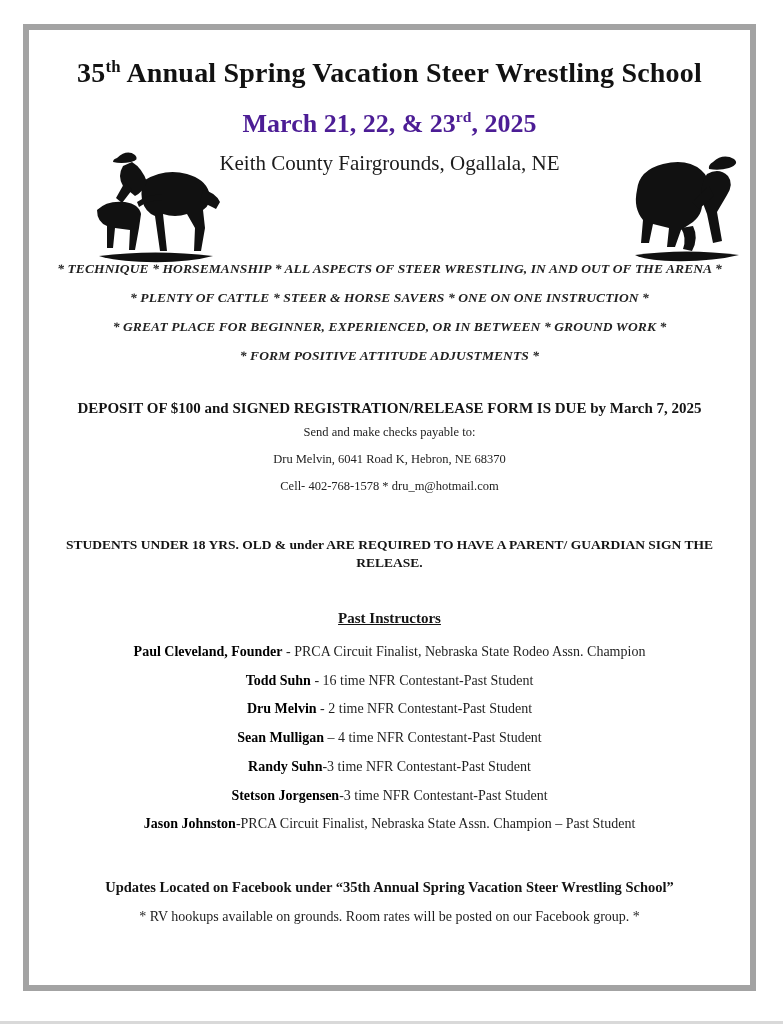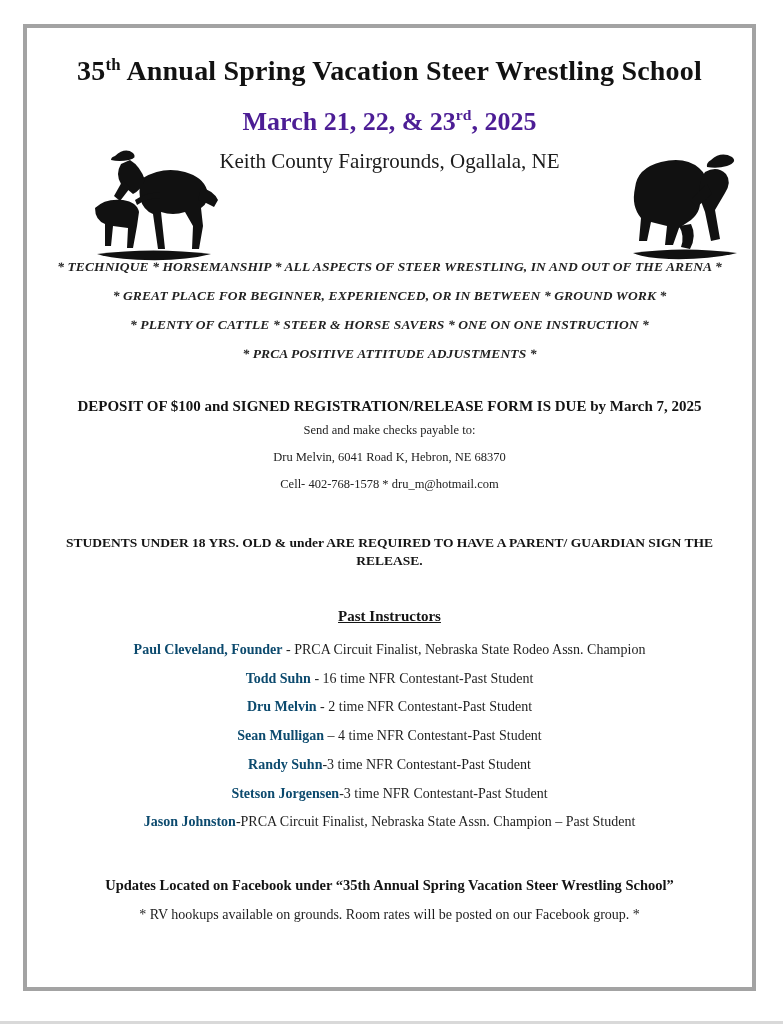--- a/index.html
+++ b/index.html
@@ -8,21 +8,21 @@
     width:783px;height:1024px;
     background:#ffffff;
     font-family:"Liberation Serif","DejaVu Serif",serif;
     color:#1c1c1c;
     overflow:hidden;
   }
   .frame{
     position:absolute;
     left:23px;top:24px;
     width:733px;height:967px;
-    border:4px solid #a3a3a3;
+    border:6px solid #a3a3a3;
     box-sizing:border-box;
     background:#fff;
     text-align:center;
   }
   .page-edge{
     position:absolute;left:0;bottom:0;width:783px;height:3px;background:#d9d9d9;
   }
   h1.title{
     margin:27px 10px 0 10px;
     font-size:28px;line-height:32px;
@@ -59,21 +59,21 @@
     margin:36px 28px 0 28px;
     font-size:13.5px;line-height:18px;font-weight:bold;color:#141414;
   }
   .instructors{margin-top:38px;}
   .instructors-heading{
     font-size:15px;line-height:17px;font-weight:bold;
     text-decoration:underline;color:#141414;
   }
   .instructor-list{margin-top:11px;}
   .instructor-row{font-size:14px;line-height:28.7px;color:#1e1e1e;}
-  .instructor-name{font-weight:bold;color:#0c4a6e;}
+  .instructor-name{font-weight:bold;color:#000000;}
   .footer{margin-top:34px;}
   .facebook-line{font-size:14.5px;line-height:29px;font-weight:bold;color:#141414;}
   .rv-line{font-size:14px;line-height:29px;color:#1e1e1e;}
 </style>
 </head>
 <body>
 
 <div class="canvas">
   <div class="frame">
 
@@ -102,23 +102,23 @@
         <path d="M16 52 Q 18 32 42 26 Q 66 20 80 32 Q 90 40 88 54 L 80 60 Q 84 74 72 84 L 60 92 L 54 109 L 46 109 L 48 90 L 32 86 L 28 105 L 20 105 L 22 82 Q 12 70 16 52 Z"></path>
         <path d="M60 90 Q 66 100 62 111 L 71 113 Q 78 100 72 88 Z"></path>
         <path d="M86 36 Q 98 29 107 38 Q 113 46 106 57 L 96 74 L 101 103 L 92 105 L 86 76 L 80 60 Q 80 44 86 36 Z"></path>
         <path d="M92 24 Q 102 15 113 21 Q 119 26 108 30 Q 98 33 88 31 Q 87 27 92 24 Z"></path>
         <path d="M88 48 L 71 64 L 78 71 L 93 58 Z"></path>
       </g>
     </svg>
 
     <div class="features">
       <div class="feature-line">* TECHNIQUE * HORSEMANSHIP * ALL ASPECTS OF STEER WRESTLING, IN AND OUT OF THE ARENA *</div>
+      <div class="feature-line">* PLENTY OF CATTLE * STEER &amp; HORSE SAVERS * ONE ON ONE INSTRUCTION *</div>
       <div class="feature-line">* GREAT PLACE FOR BEGINNER, EXPERIENCED, OR IN BETWEEN * GROUND WORK *</div>
-      <div class="feature-line">* PLENTY OF CATTLE * STEER &amp; HORSE SAVERS * ONE ON ONE INSTRUCTION *</div>
-      <div class="feature-line">* PRCA POSITIVE ATTITUDE ADJUSTMENTS *</div>
+      <div class="feature-line">* FORM POSITIVE ATTITUDE ADJUSTMENTS *</div>
     </div>
 
 
     <div class="deposit">
       <div class="deposit-heading">DEPOSIT OF $100 and SIGNED REGISTRATION/RELEASE FORM IS DUE by March 7, 2025</div>
       <div class="deposit-sub">Send and make checks payable to:</div>
       <div class="deposit-sub">Dru Melvin, 6041 Road K, Hebron, NE 68370</div>
       <div class="deposit-sub">Cell- 402-768-1578 * dru_m@hotmail.com</div>
     </div>
 

